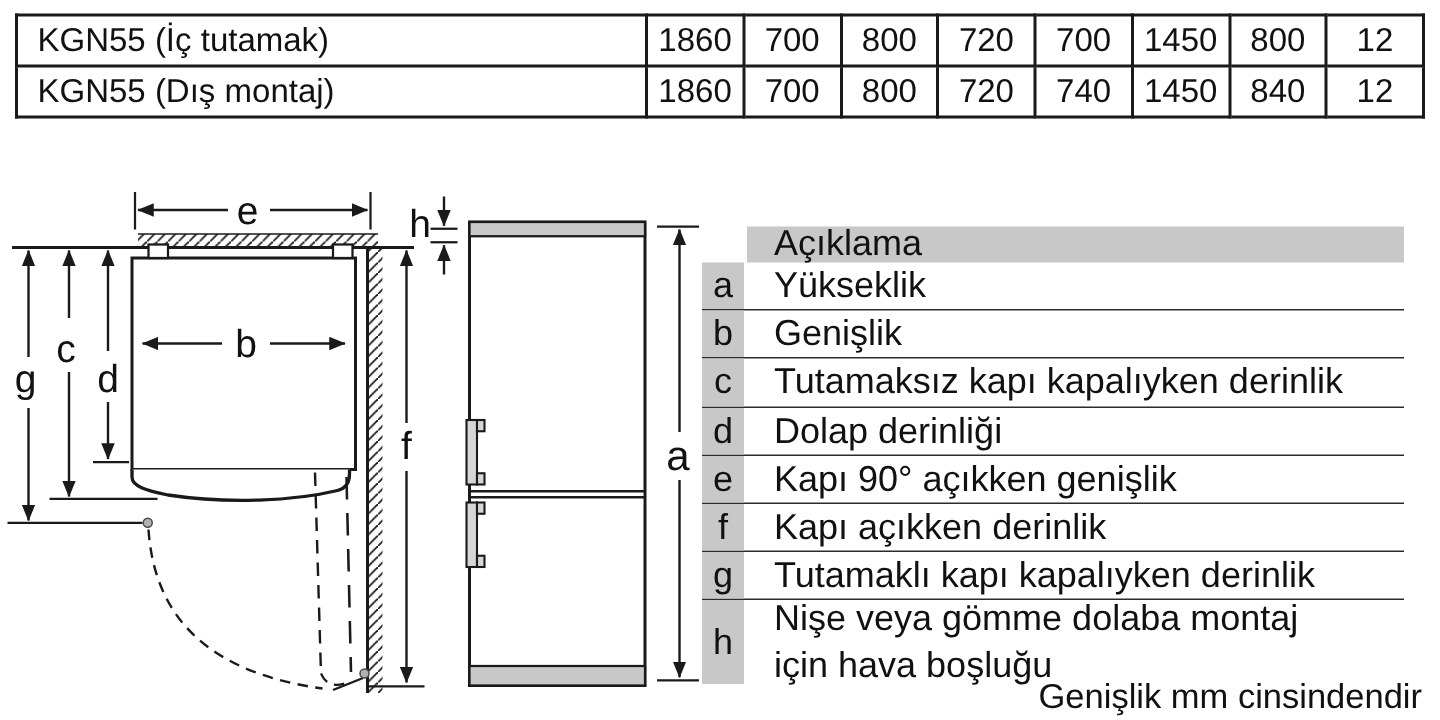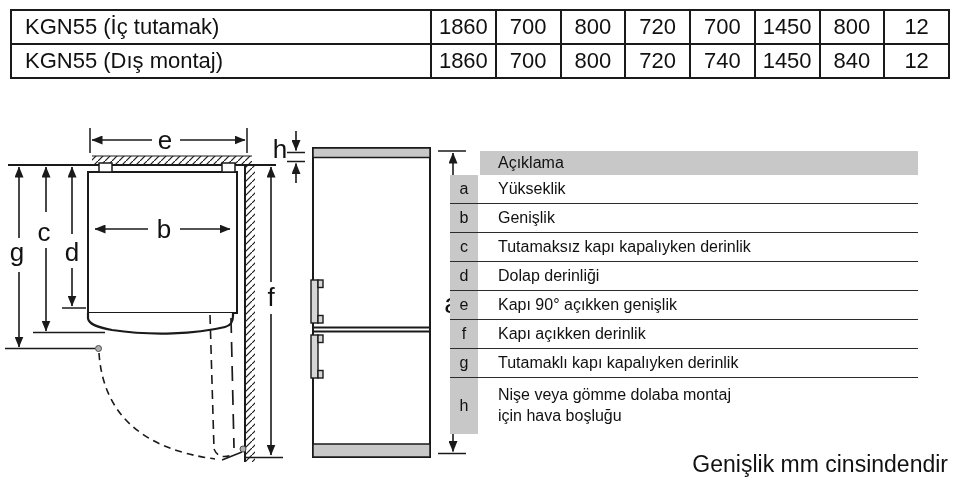--- a/index.html
+++ b/index.html
@@ -15,21 +15,21 @@
   table.dims tr.hd{height:33px;}
   table.dims .name{width:405px;text-align:left;padding-left:13px;}
   table.dims .val{text-align:center;}
   table.dims tr.hd th.val{background:#c8c8c8;}
 
   
   svg.diag{position:absolute;left:0;top:120px;}
   svg.diag text{font-family:"Liberation Sans",sans-serif;fill:#111;}
 
   
-  .legend{position:absolute;left:450px;top:151px;width:468px;font-size:16px;line-height:1.3;}
+  .legend{position:absolute;left:468px;top:151px;width:468px;font-size:24px;line-height:1.3;}
   .lg-head{display:flex;height:24px;}
   .lg-head .k{width:28px;}
   .lg-head .t{flex:1;margin-left:2px;background:#c8c8c8;display:flex;align-items:center;
               padding-left:18px;}
   .lg-row{display:flex;min-height:28px;border-bottom:1.5px solid #2b2b2b;}
   .lg-row.last{border-bottom:none;height:56px;}
   .lg-row .k{width:28px;background:#c8c8c8;display:flex;align-items:center;justify-content:center;}
   .lg-row .t{flex:1;margin-left:2px;padding-left:18px;display:flex;align-items:center;
              white-space:pre-line;}
 

